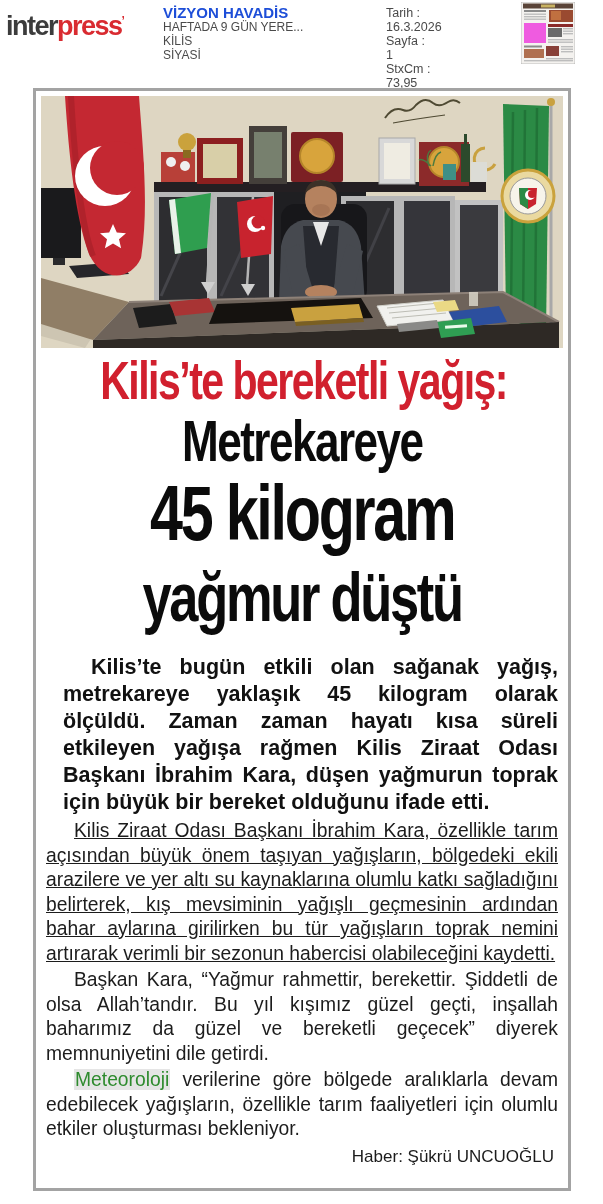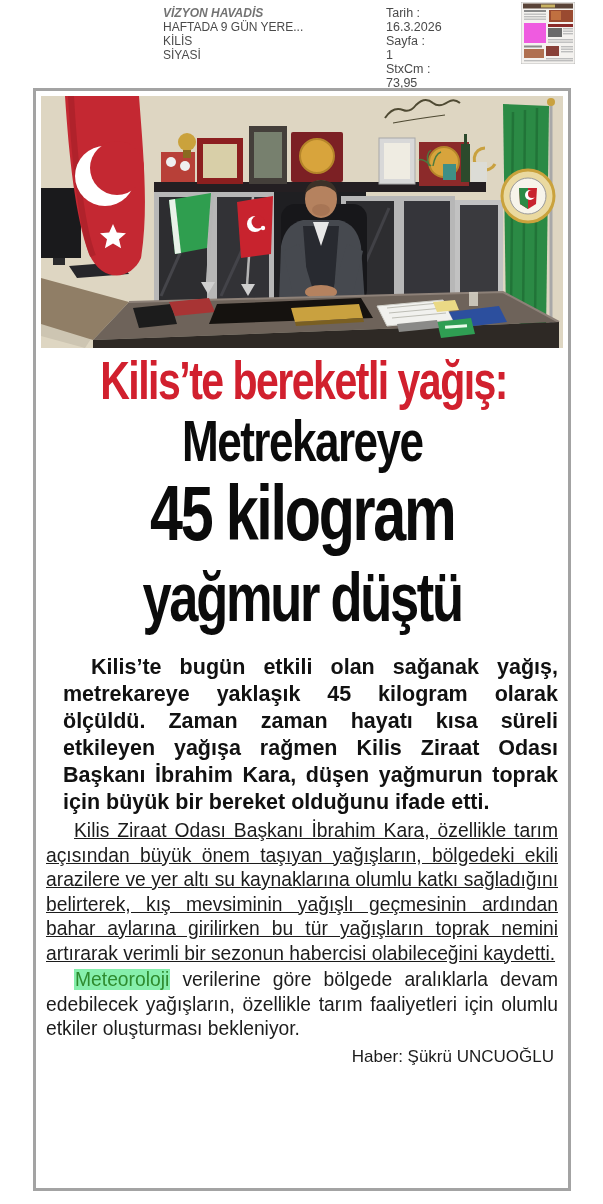--- a/index.html
+++ b/index.html
@@ -5,21 +5,21 @@
   html,body{margin:0;padding:0;background:#ffffff;}
   body{width:603px;height:1204px;position:relative;font-family:"Liberation Sans",sans-serif;color:#1a1a1a;overflow:hidden;}
 
   
   .hdr{position:absolute;left:0;top:0;width:603px;height:80px;background:#fff;}
   .logo{position:absolute;left:6px;top:8px;font-size:27px;font-weight:bold;letter-spacing:-1.5px;line-height:27px;}
   .logo .p1{color:#3c3c3c;}
   .logo .p2{color:#d92b31;}
   .logo .mk{color:#d92b31;font-size:12px;vertical-align:super;letter-spacing:0;}
   .pub{position:absolute;left:163px;top:6px;line-height:14px;}
-  .pub .nm{font-size:12px;font-weight:bold;color:#737373;font-style:italic;}
+  .pub .nm{font-size:15px;font-weight:bold;color:#1d4ed8;}
   .pub .ln{font-size:12px;color:#4a4a4a;}
   .meta{position:absolute;left:386px;top:6px;font-size:12.5px;color:#4a4a4a;line-height:14px;}
   .meta .row{display:flex;flex-direction:column;}
   .meta .lbl{width:54px;}
   .meta .val{}
   .thumb{position:absolute;left:521px;top:2px;width:54px;height:62px;}
 
   
   .artbox{position:absolute;left:33px;top:88px;width:538px;height:1103px;border:3px solid #a3a3a3;box-sizing:border-box;background:#fff;}
   .photo{display:block;margin:5px auto 0 auto;width:522px;height:252px;}
@@ -28,27 +28,28 @@
   .cond{display:inline-block;transform:scaleX(0.76);transform-origin:50% 50%;}
   .kicker{font-size:54px;line-height:60px;letter-spacing:-2px;color:#d1202e;margin-top:2px;}
   .hl1{font-size:58px;line-height:62px;letter-spacing:-2px;color:#0b0b0b;}
   .hl2{font-size:78px;line-height:82px;letter-spacing:-3px;color:#0b0b0b;}
   .hl3{font-size:69px;line-height:88px;letter-spacing:-3px;color:#0b0b0b;}
 
   .bodytxt{padding:0 10px;}
   .lead{font-size:21.5px;line-height:27px;font-weight:bold;text-align:justify;text-indent:28px;margin:12px 0 0 17px;color:#111;}
   .para{font-size:19.3px;line-height:24.5px;text-align:justify;text-indent:28px;margin:2px 0 0 0;color:#1c1c1c;}
   .para.first{margin-top:3px;text-decoration:underline;}
-  mark.hlt{background:#86efac;color:#2e8b2e;padding:0 1px;}
+  mark.hlt{background:#e5e5e5;color:#2e8b2e;padding:0 1px;}
   .byline{font-size:17px;line-height:20px;text-align:right;margin:5px 4px 0 0;color:#1c1c1c;}
 </style>
 </head>
 <body>
 
 <div class="hdr">
+  <div class="logo"><span class="p1">inter</span><span class="p2">press</span><span class="mk">’</span></div>
 
   <div class="pub">
     <div class="nm">VİZYON HAVADİS</div>
     <div class="ln">HAFTADA 9 GÜN YERE...</div>
     <div class="ln">KİLİS</div>
     <div class="ln">SİYASİ</div>
   </div>
 
   <div class="meta">
     <div class="row">
@@ -220,16 +221,17 @@
   </svg>
 
   <div class="hl kicker"><span class="cond">Kilis’te bereketli yağış:</span></div>
   <div class="hl hl1"><span class="cond">Metrekareye</span></div>
   <div class="hl hl2"><span class="cond">45 kilogram</span></div>
   <div class="hl hl3"><span class="cond">yağmur düştü</span></div>
 
   <div class="bodytxt">
     <p class="lead">Kilis’te bugün etkili olan sağanak yağış, metrekareye yaklaşık 45 kilogram olarak ölçüldü. Zaman zaman hayatı kısa süreli etkileyen yağışa rağmen Kilis Ziraat Odası Başkanı İbrahim Kara, düşen yağmurun toprak için büyük bir bereket olduğunu ifade etti.</p>
     <p class="para first">Kilis Ziraat Odası Başkanı İbrahim Kara, özellikle tarım açısından büyük önem taşıyan yağışların, bölgedeki ekili arazilere ve yer altı su kaynaklarına olumlu katkı sağladığını belirterek, kış mevsiminin yağışlı geçmesinin ardından bahar aylarına girilirken bu tür yağışların toprak nemini artırarak verimli bir sezonun habercisi olabileceğini kaydetti.</p>
+    <p class="para">Başkan Kara, “Yağmur rahmettir, berekettir. Şiddetli de olsa Allah’tandır. Bu yıl kışımız güzel geçti, inşallah baharımız da güzel ve bereketli geçecek” diyerek memnuniyetini dile getirdi.</p>
     <p class="para"><mark class="hlt">Meteoroloji</mark><span> verilerine göre bölgede aralıklarla devam edebilecek yağışların, özellikle tarım faaliyetleri için olumlu etkiler oluşturması bekleniyor.</span></p>
     <p class="byline">Haber: Şükrü UNCUOĞLU</p>
   </div>
 </div>
 
 </body></html>

